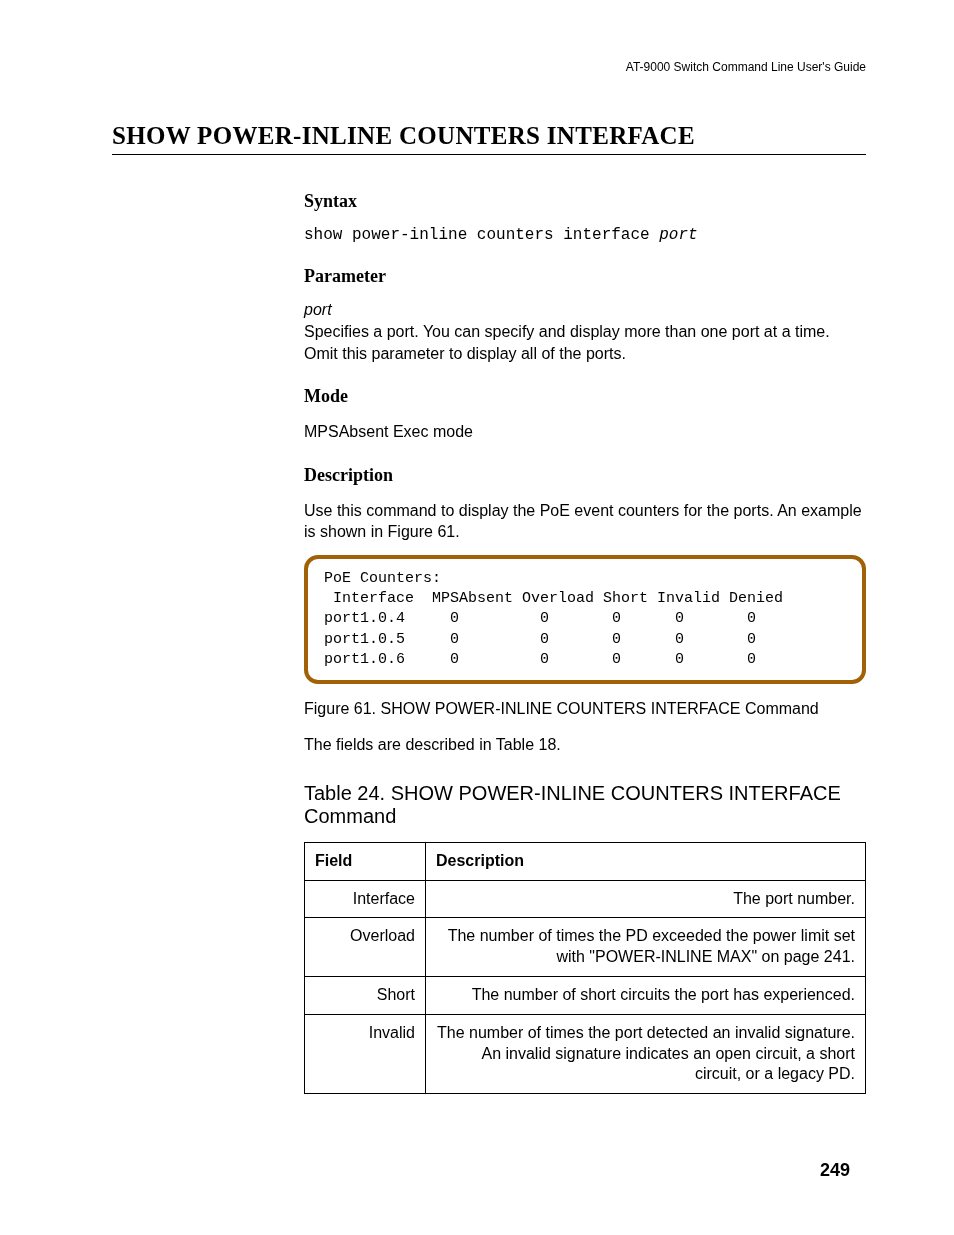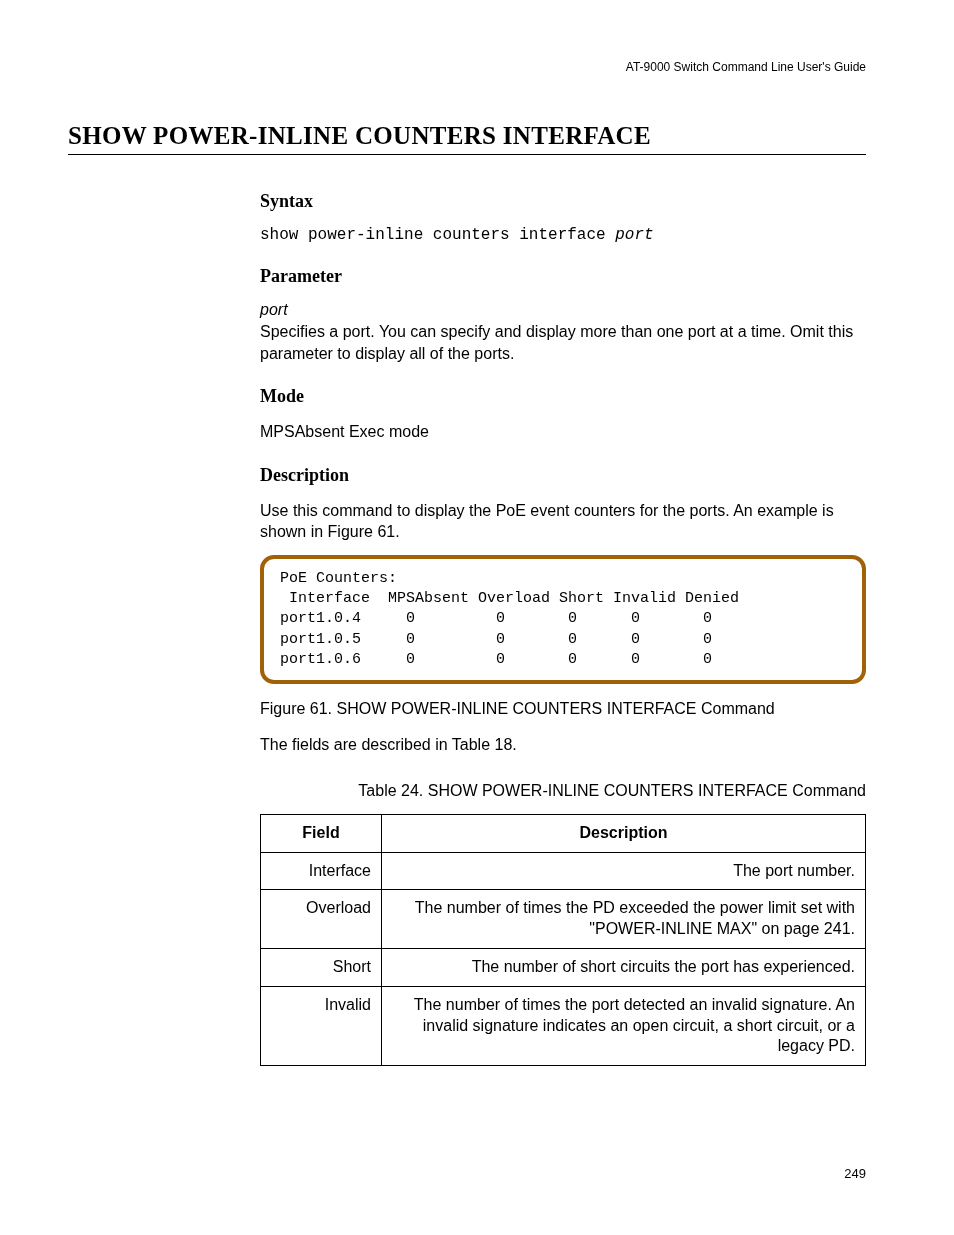--- a/index.html
+++ b/index.html
@@ -7,21 +7,21 @@
     padding: 0;
     background: #ffffff;
     font-family: Arial, Helvetica, sans-serif;
     color: #000000;
     width: 954px;
     height: 1235px;
     position: relative;
     box-sizing: border-box;
   }
   .page {
-    padding: 60px 88px 40px 68px;
+    padding: 60px 88px 40px 112px;
     box-sizing: border-box;
     height: 100%;
     position: relative;
     border-radius: 13px;
   }
   .header-line {
     font-size: 12px;
     text-align: right;
     margin-bottom: 48px;
     font-family: Arial, Helvetica, sans-serif;
@@ -81,48 +81,49 @@
     white-space: pre;
     line-height: 1.35;
     margin-top: 6px;
     margin-bottom: 16px;
   }
   .caption {
     font-size: 16px;
     margin: 10px 0 16px 0;
   }
   .caption-center {
-    text-align: right;
-    font-size: 16px;
+    text-align: left;
+    font-size: 20px;
     margin: 26px 0 14px 0;
   }
   table.field-table {
     border-collapse: collapse;
     width: 100%;
     font-size: 16px;
   }
   table.field-table th, table.field-table td {
     border: 1px solid #000;
     padding: 8px 10px;
     text-align: right;
     vertical-align: top;
     line-height: 1.3;
   }
   table.field-table th {
     font-weight: bold;
-    text-align: center;
+    text-align: left;
   }
   table.field-table th:first-child, table.field-table td:first-child {
     width: 100px;
   }
   .page-number {
     position: absolute;
     bottom: 54px;
-    right: 88px;
-    font-size: 13px;
+    right: 104px;
+    font-size: 18px;
+    font-weight: bold;
   }
 </style>
 </head>
 <body>
 
 <div class="page">
   <div class="header-line">AT-9000 Switch Command Line User's Guide</div>
 
   <div class="title">SHOW POWER-INLINE COUNTERS INTERFACE</div>
   <hr class="title-rule">

